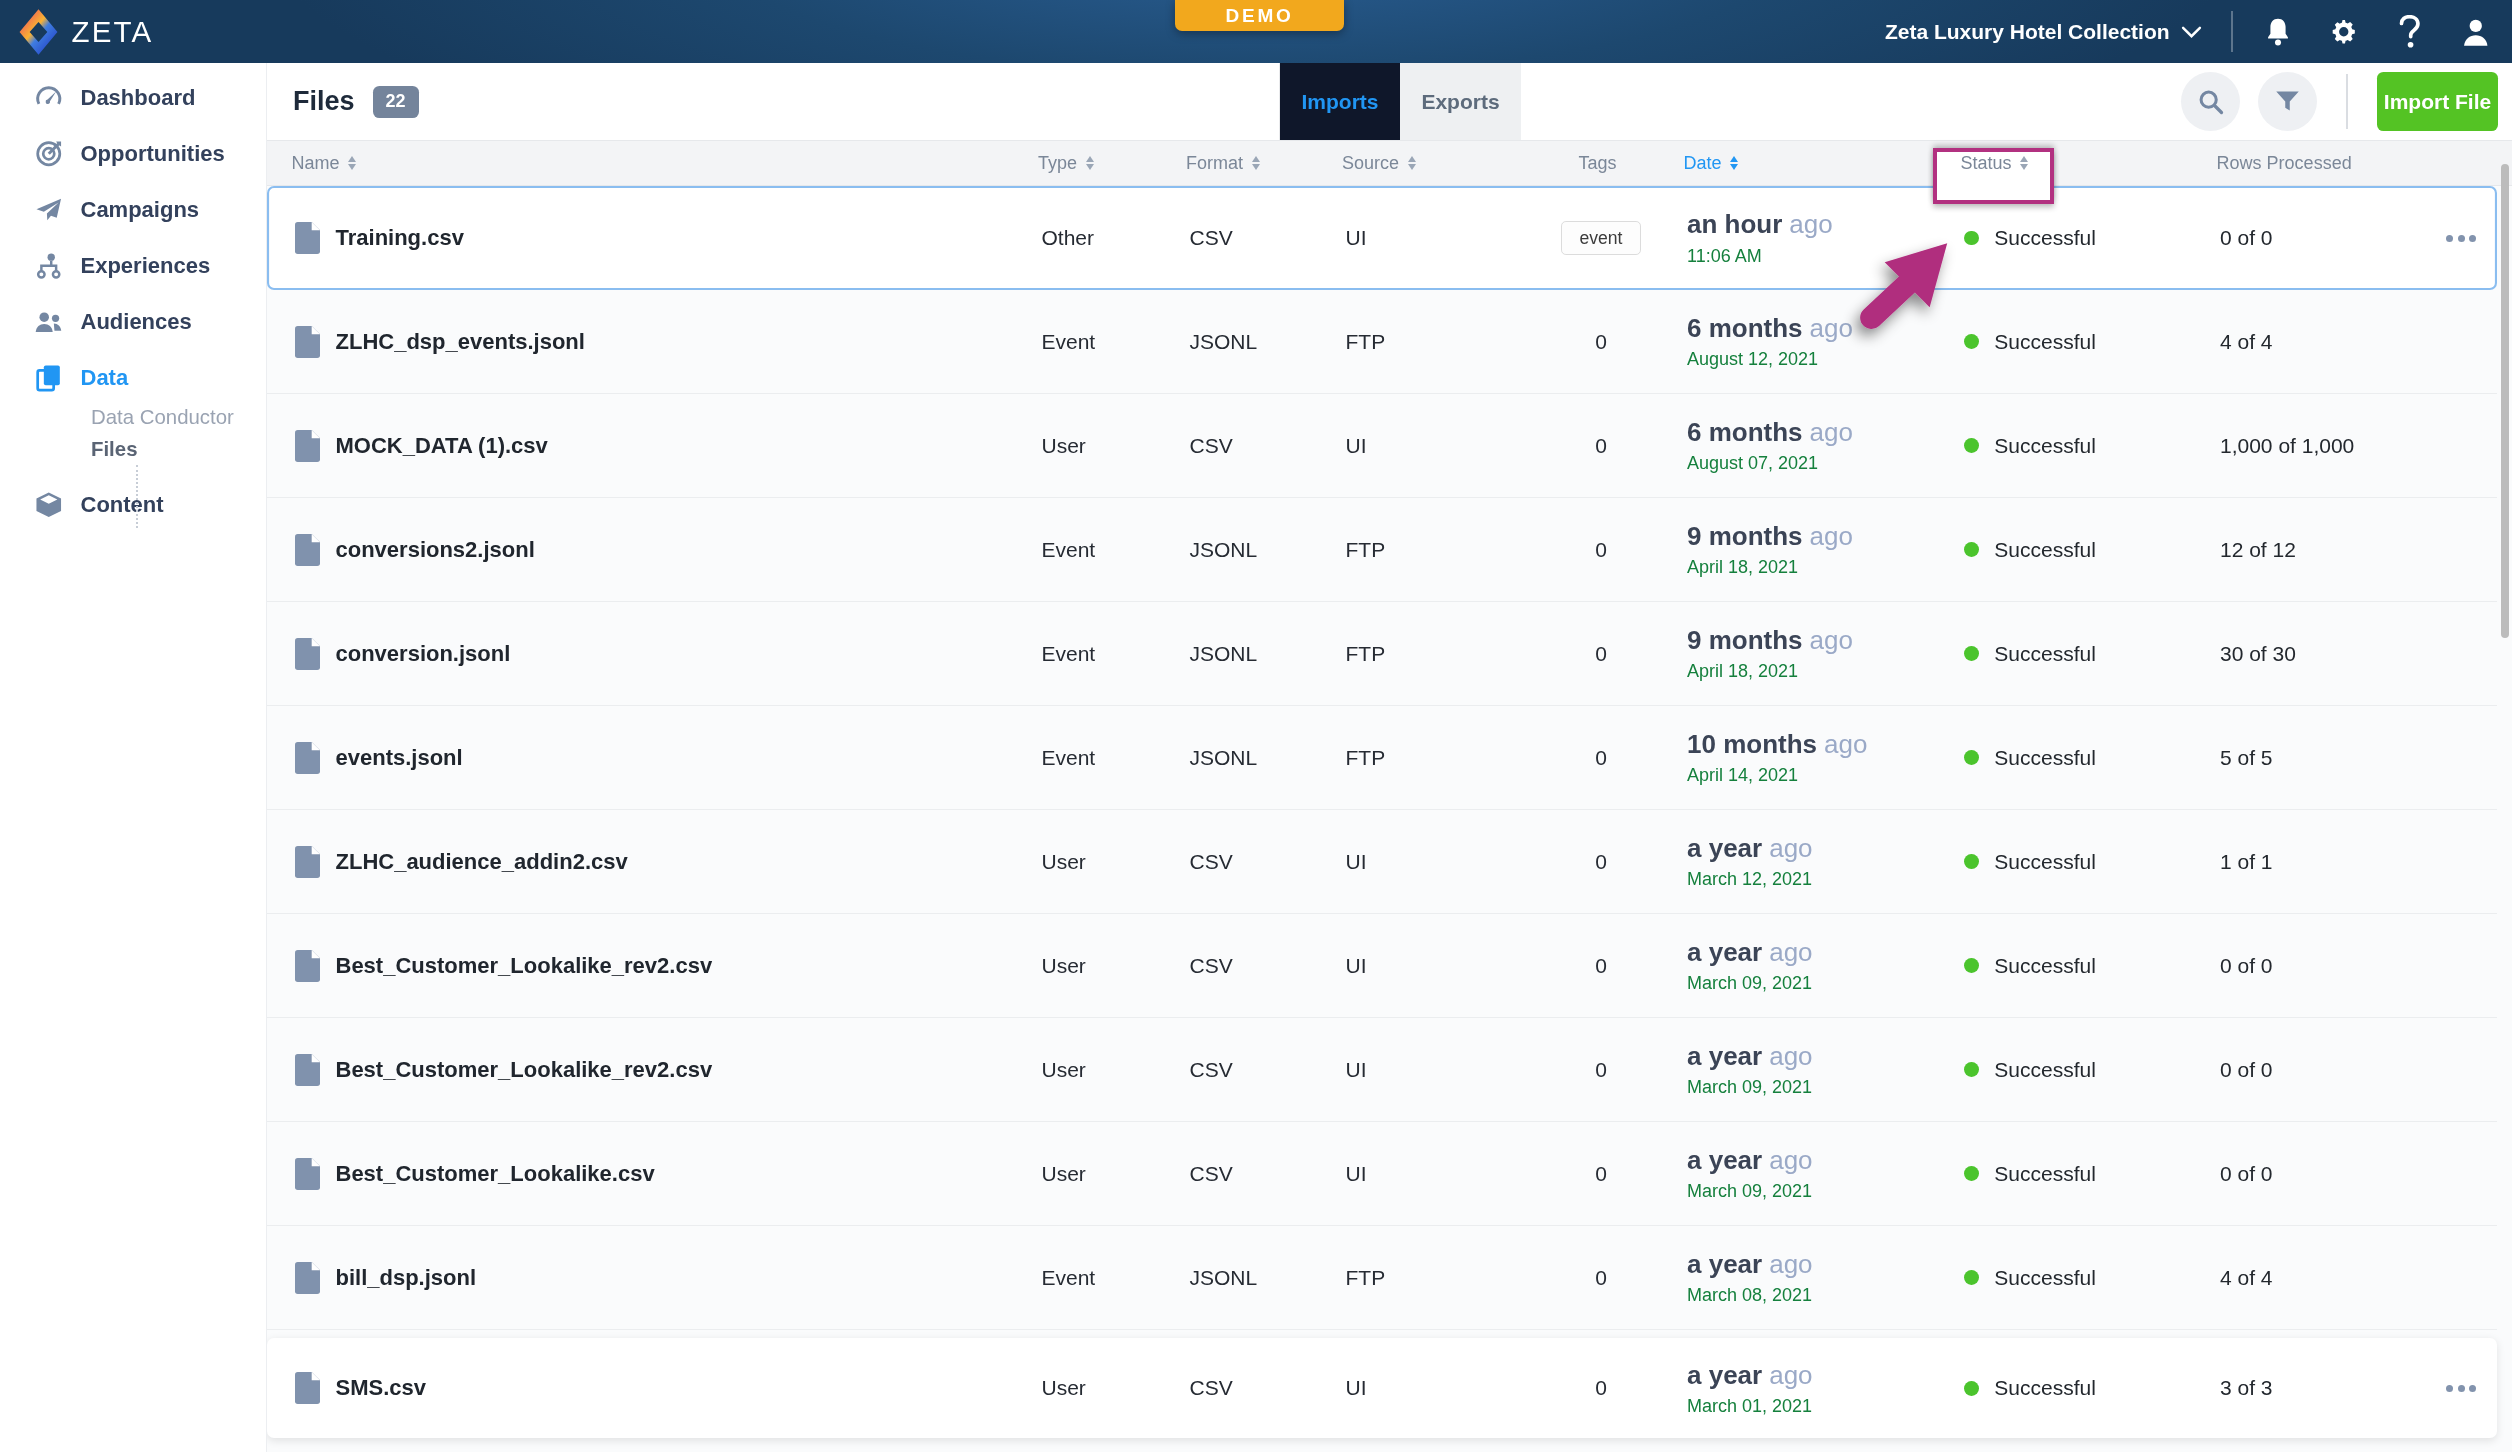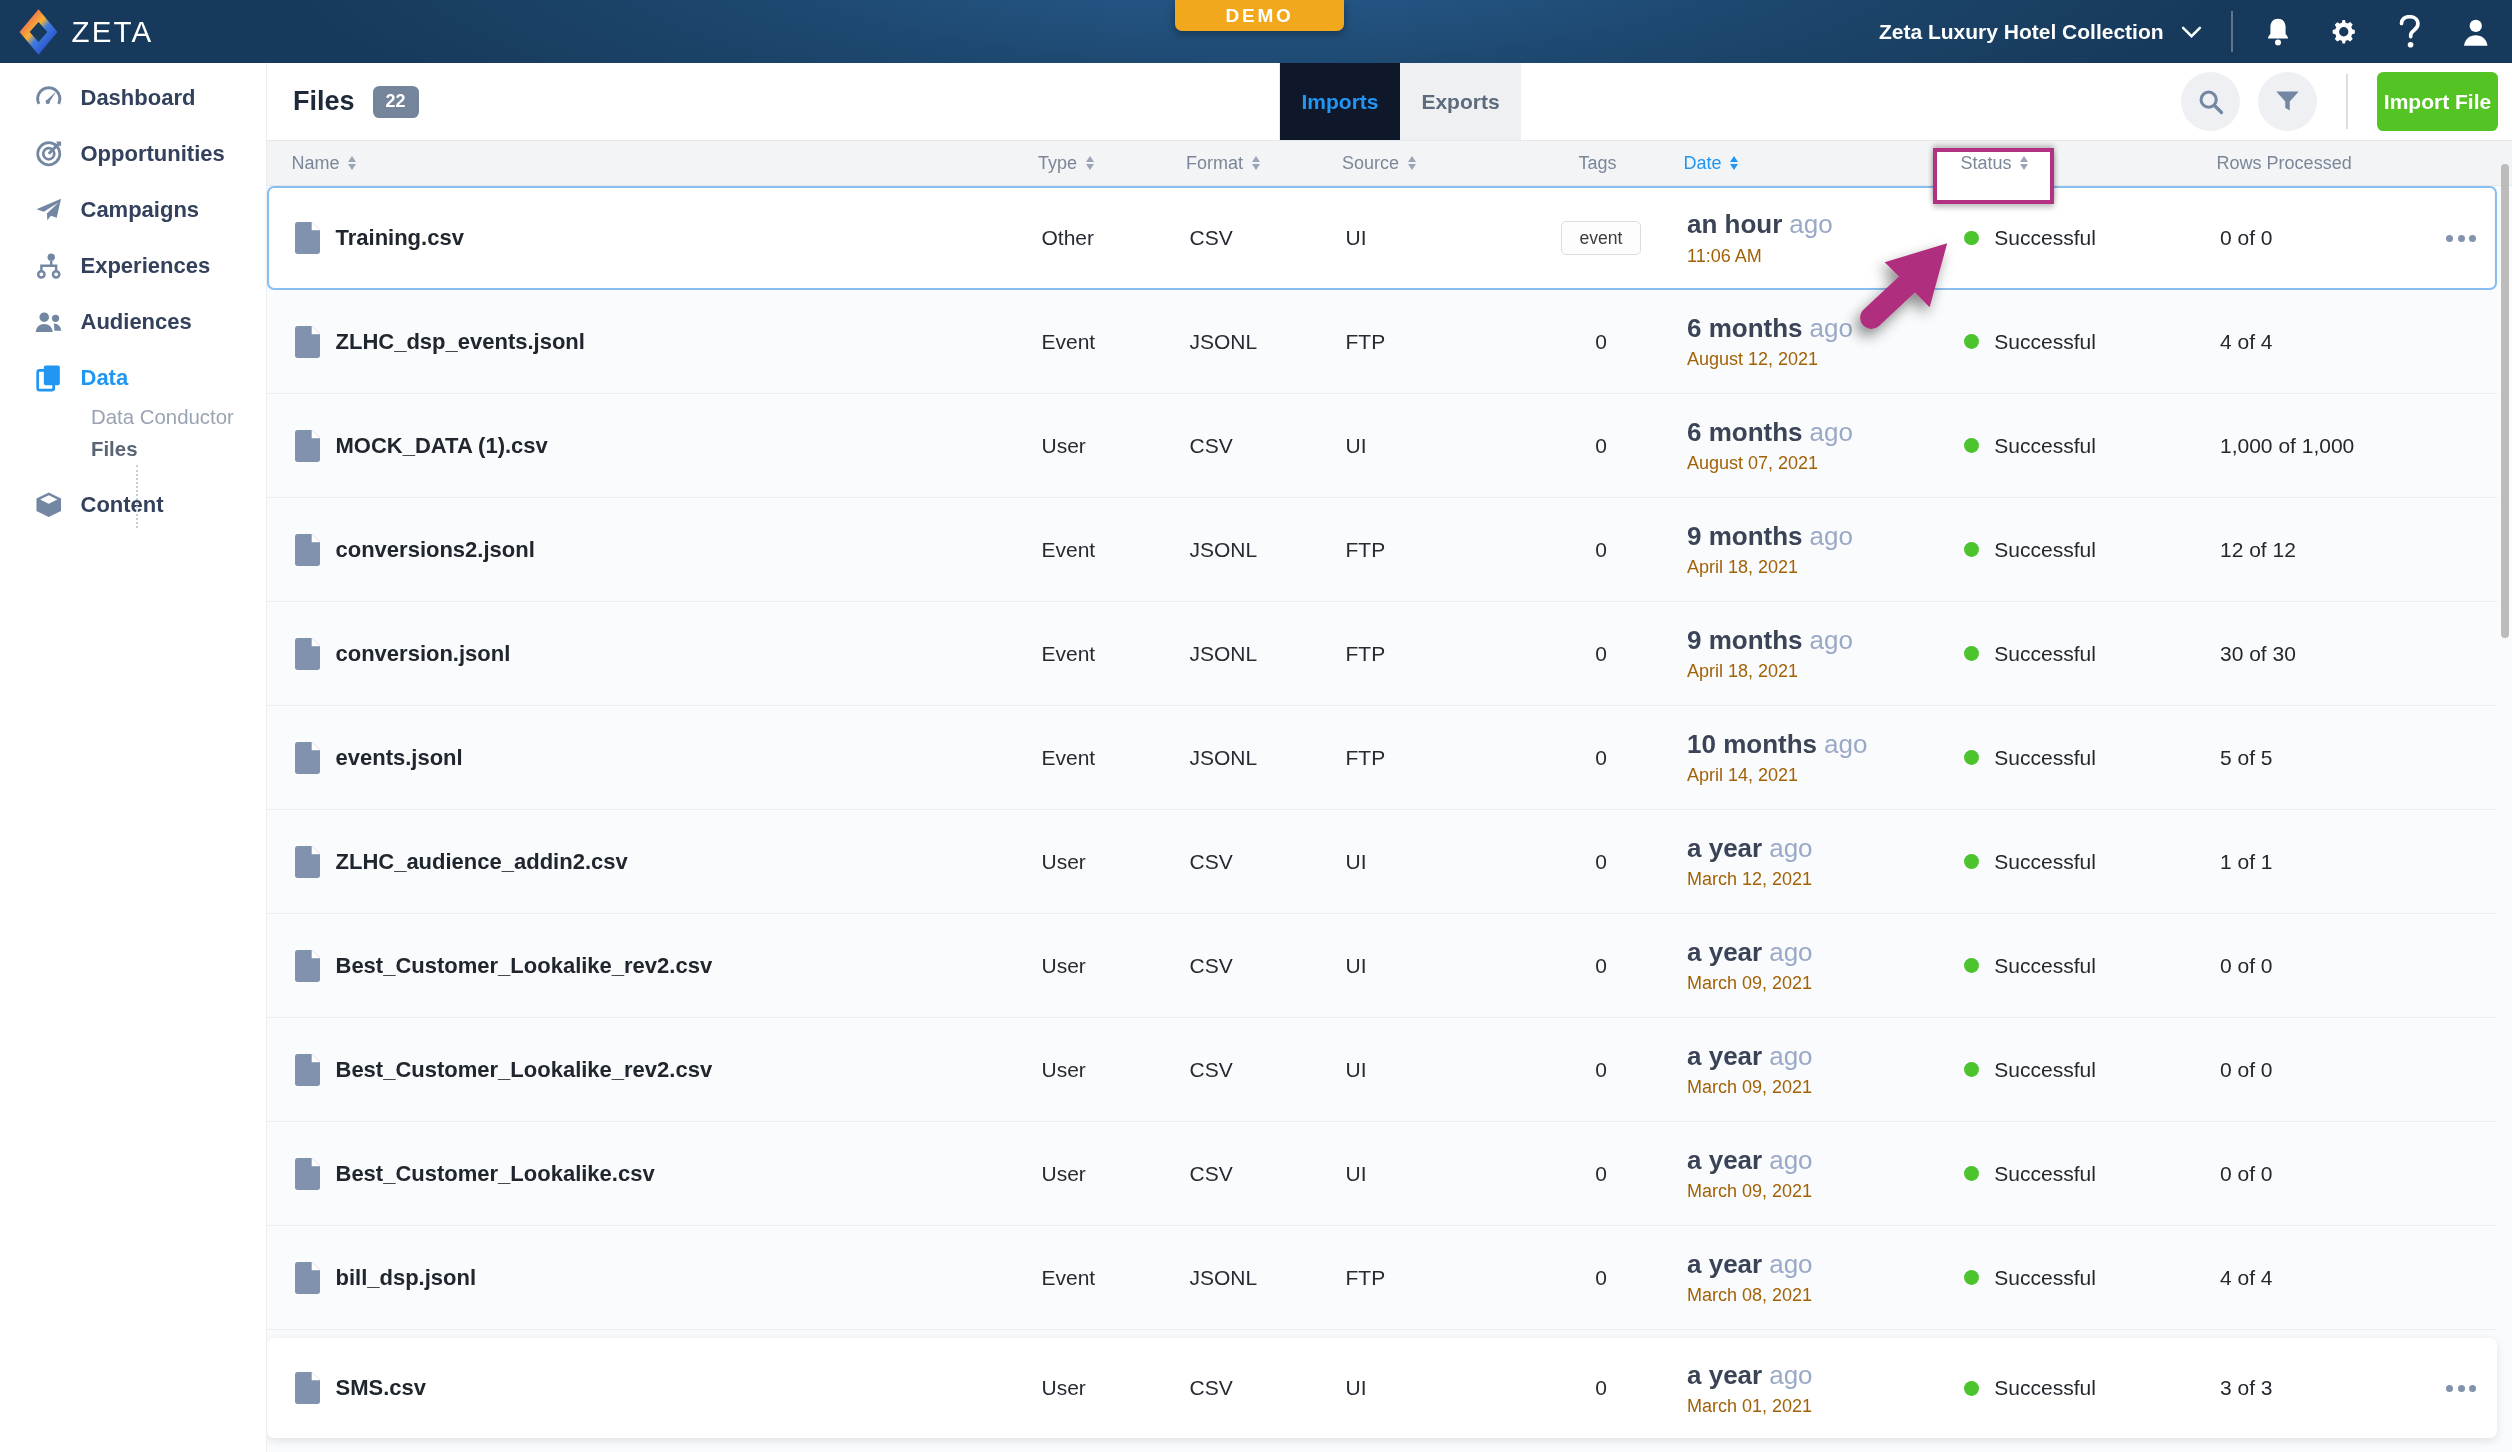--- a/index.html
+++ b/index.html
@@ -8,21 +8,21 @@
   
   #topbar{position:absolute;left:0;top:0;width:2512px;height:63px;
     background:radial-gradient(984px 239px at 50% -56px,#2a5f95 0%,#1d486f 55%,#173a5c 100%);
     display:flex;align-items:center;justify-content:space-between;z-index:30}
   .brand{display:flex;align-items:center;gap:12.6px;padding-left:18px}
   .brand-text{color:#fff;font-size:29.5px;font-weight:normal;letter-spacing:2.1px}
   #demo-badge{position:absolute;left:1175px;top:0;width:169px;height:31px;background:#f2a81d;
     border-radius:0 0 7px 7px;display:flex;align-items:center;justify-content:center;
     color:#fff;font-size:19px;font-weight:bold;letter-spacing:2.8px;box-shadow:0 2.8px 9.8px rgba(0,0,0,.35)}
   .nav-right{display:flex;align-items:center;padding-right:21px}
-  .account{display:flex;align-items:center;gap:17px;color:#fff;font-size:21px;font-weight:600;cursor:pointer}
+  .account{display:flex;align-items:center;gap:11px;color:#fff;font-size:21px;font-weight:600;cursor:pointer}
   .nav-divider{width:1.4px;height:41px;background:rgba(255,255,255,.3);margin:0 29.5px}
   .nav-icons{display:flex;align-items:center;gap:35px}
   .nav-ic{width:31px;height:31px;display:flex;align-items:center;justify-content:center;cursor:pointer}
 
   
   #sidebar{position:absolute;left:0;top:63px;width:267px;bottom:0;background:#fff;border-right:1.4px solid #eceef1;padding-top:7px;z-index:20}
   .side-item{height:56px;display:flex;align-items:center;gap:17px;padding-left:34px;cursor:pointer}
   .side-item .lbl{font-size:22px;font-weight:600;color:#33415c}
   .side-item.active .lbl{color:#2196f3}
   .side-sub{height:32px;display:flex;align-items:flex-start;padding-left:91px;cursor:pointer}
@@ -69,21 +69,21 @@
   .trow.selected{background:#fff;border-bottom:none;border-radius:7px;box-shadow:inset 0 0 0 2.1px #8abdf0}
   .trow.card{background:#fff;border-bottom:none;border-radius:7px;margin-top:8.4px;height:100px;box-shadow:0 2.1px 8.4px rgba(0,0,0,.10)}
   .cell-name{display:flex;align-items:center;gap:15.5px;font-size:22px;font-weight:600;color:#20262e}
   .cell{font-size:21px;color:#262b33;padding-left:10.5px}
   .cell-tags{display:flex;justify-content:center;font-size:21px;color:#262b33}
   .chip{border:1.4px solid #dcdcdc;background:#fdfdfd;border-radius:4.9px;padding:5.6px 17px;font-size:17.6px;color:#3c3c3c}
   .chip:empty{display:none}
   .tag-plain:empty{display:none}
   .cell-date .l1{font-size:26px;font-weight:600;color:#3b4456}
   .cell-date .ago{font-weight:400;color:#9aa9c7;margin-left:7px}
-  .cell-date .l2{font-size:18px;color:#a16207;margin-top:5.6px}
+  .cell-date .l2{font-size:18px;color:#15803d;margin-top:5.6px}
   .cell-status{display:flex;align-items:center;padding-left:21px;font-size:21px;color:#23282e}
   .dot{width:14.8px;height:14.8px;border-radius:50%;margin-right:15.5px}
   .cell-rows{font-size:21px;color:#23282e;padding-left:21px}
   .cell-actions{display:flex;justify-content:center}
   .dots{display:flex;gap:4.9px;cursor:pointer;padding:7px}
   .dots i{width:7px;height:7px;border-radius:50%;background:#8293ad}
 
   
   #scroll-thumb{position:absolute;left:2501px;top:164px;width:7.7px;height:474px;background:#bcbcbc;border-radius:4.2px;z-index:40;cursor:pointer}
   #anno-arrow{position:absolute;left:0;top:0;width:2512px;height:1453px;pointer-events:none;z-index:45}

